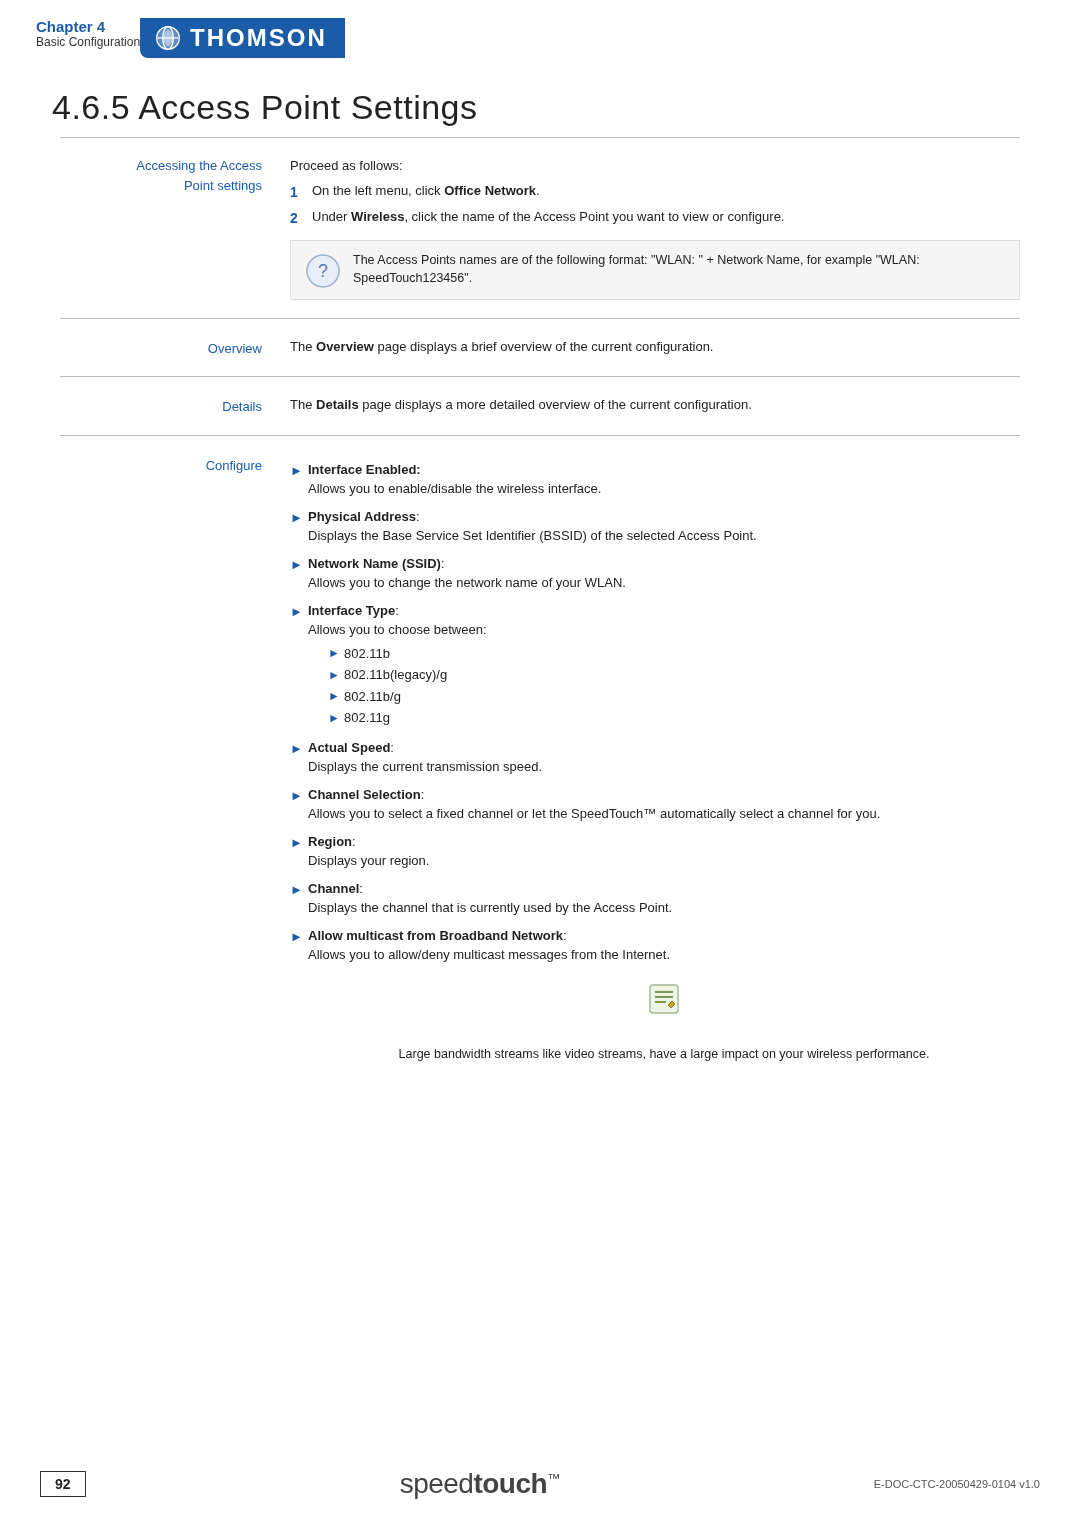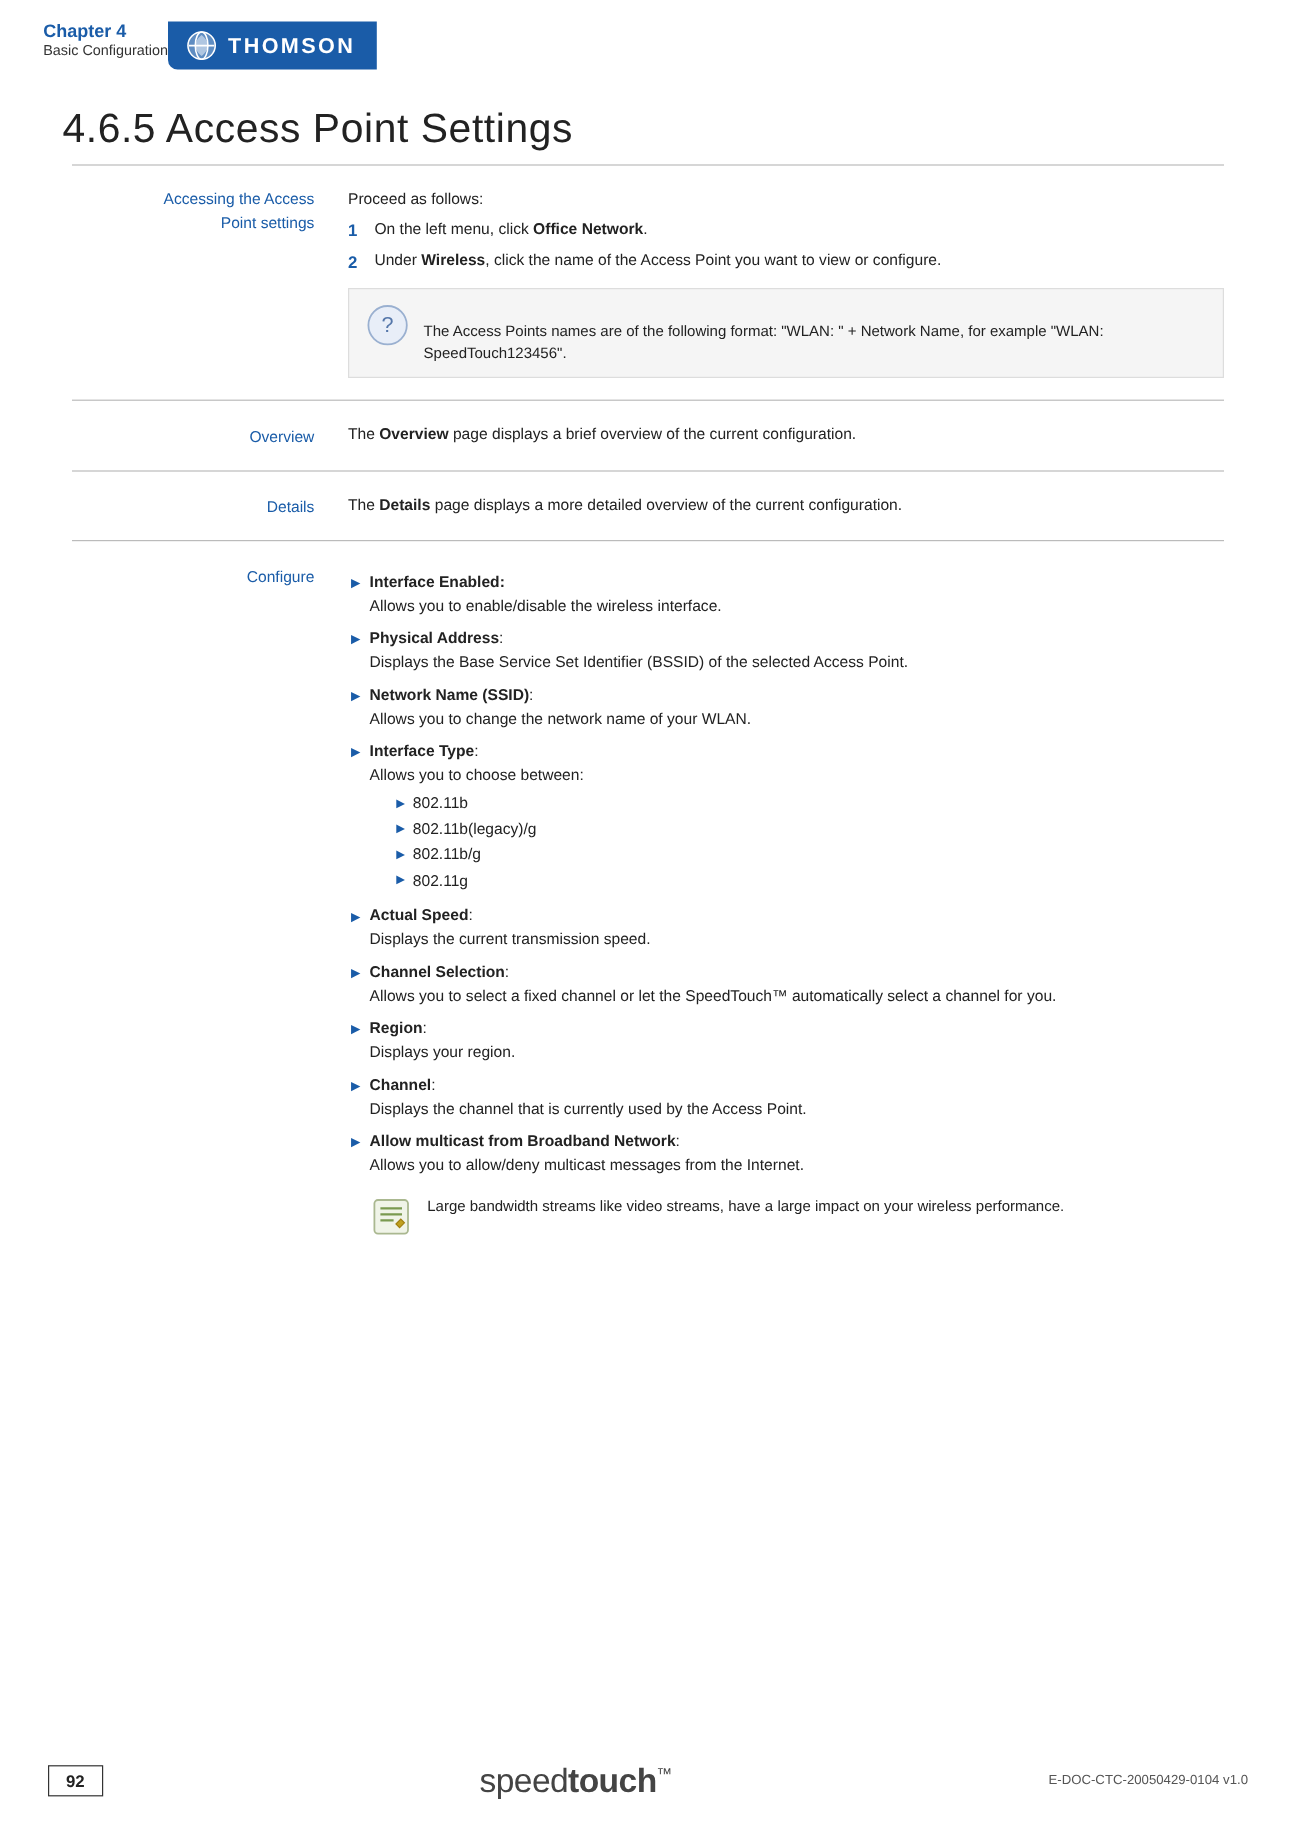--- a/index.html
+++ b/index.html
@@ -28,21 +28,21 @@
     }
     .chapter-sub {
       font-size: 12px;
       color: #333;
     }
     .thomson-logo {
       display: flex;
       align-items: center;
       background: #1a5ca8;
       color: #fff;
-      font-size: 18px;
+      font-size: 24px;
       font-weight: bold;
       letter-spacing: 2px;
       padding: 6px 18px 6px 14px;
       border-radius: 0 0 0 8px;
       min-width: 160px;
       justify-content: flex-end;
       gap: 8px;
     }
     .thomson-icon {
       width: 28px;
@@ -121,30 +121,30 @@
     .info-icon {
       width: 36px;
       height: 36px;
       flex-shrink: 0;
       margin-top: 2px;
     }
     .info-text {
       font-size: 12.5px;
       line-height: 1.5;
       color: #222;
-      margin-top: 16px;
     }
 
     
     .note-box {
       display: flex;
-      align-items: flex-start;
+      align-items: center;
       padding: 8px 0;
       margin-top: 8px;
-      gap: 12px;
+      gap: 28px;
+      flex-direction: column;
     }
     .note-icon {
       width: 36px;
       height: 36px;
       flex-shrink: 0;
     }
     .note-text {
       font-size: 12.5px;
       line-height: 1.5;
       color: #222;

